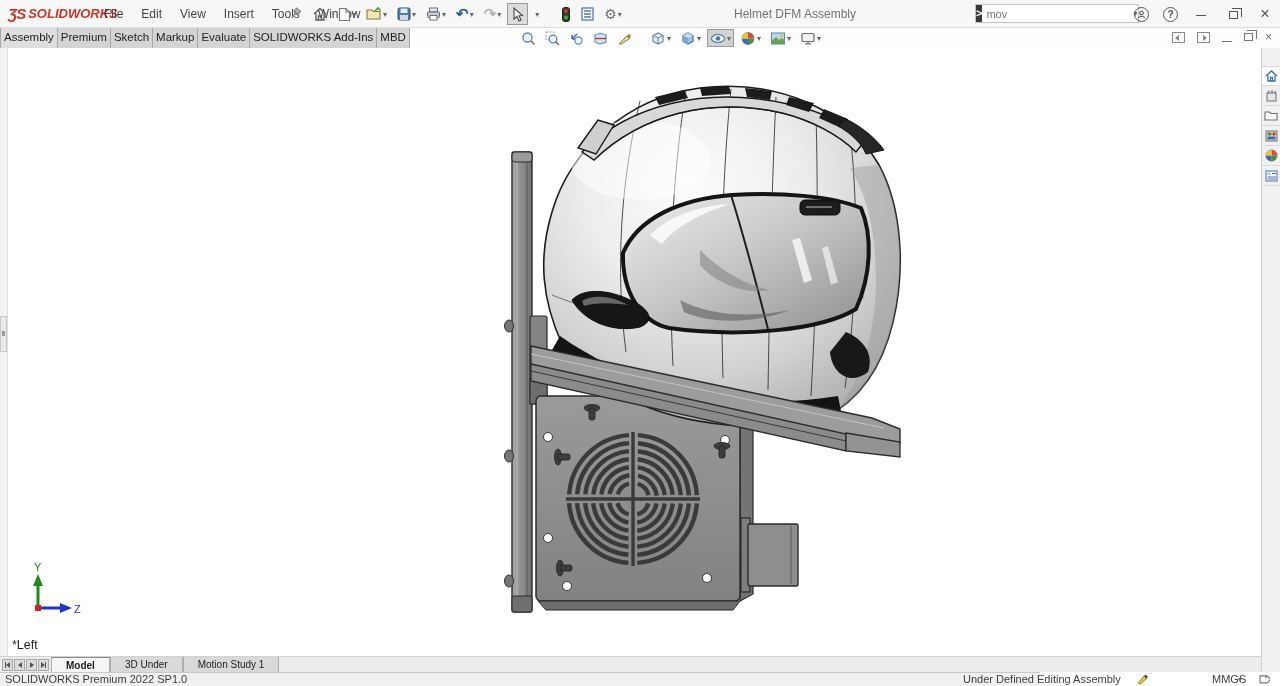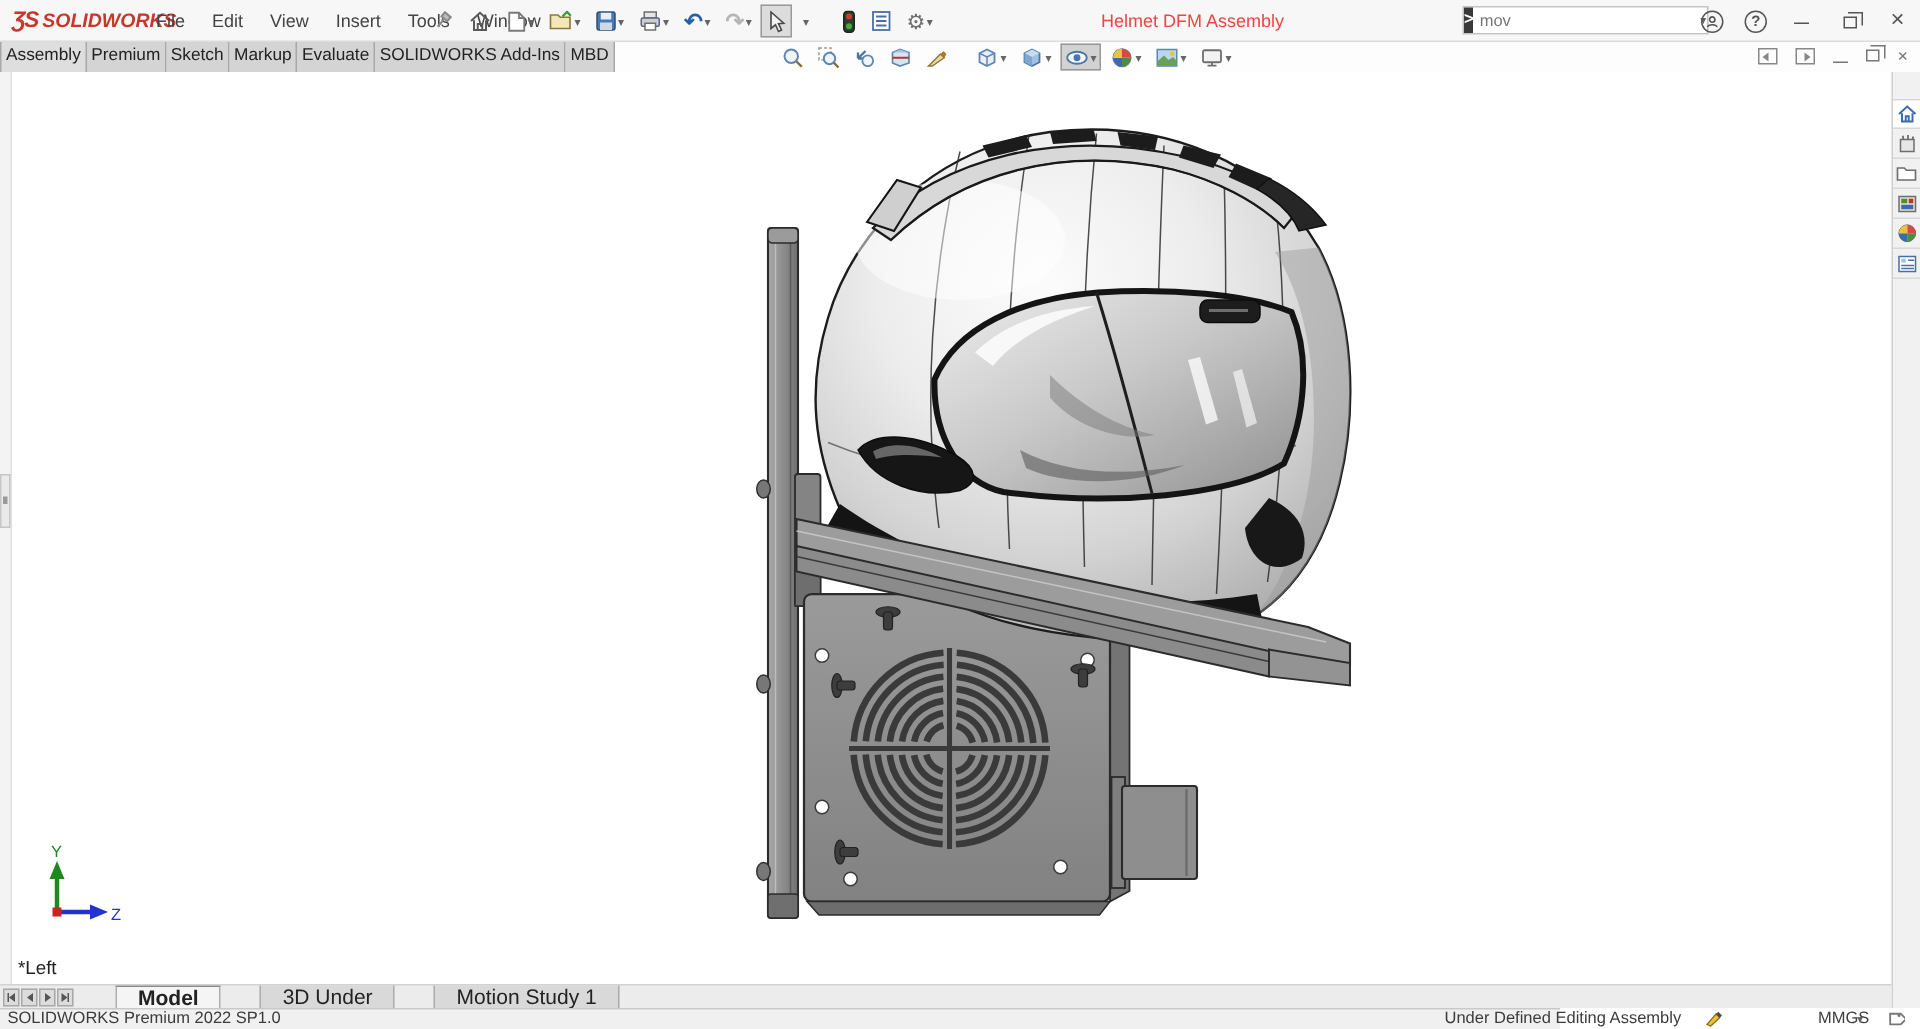--- a/index.html
+++ b/index.html
@@ -15,21 +15,21 @@
   #menus { position:absolute; left:95px; top:0; height:28px; display:flex; align-items:center; }
   #menus .menu { padding:0 9px; font-size:12px; color:#444; height:28px; line-height:28px; cursor:default; }
   #qat { position:absolute; left:284px; top:2px; height:24px; display:flex; align-items:center; gap:2px; }
   .tbtn { display:flex; align-items:center; justify-content:center; height:22px; padding:0 3px; border:1px solid transparent; }
   .tbtn.pressed { background:#dcdcdc; border:1px solid #9a9a9a; }
   .caret { font-size:8px; color:#666; margin-left:1px; }
   .glyph-undo { color:#2b5fa3; font-size:15px; font-weight:bold; }
   .glyph-redo { color:#b5b5b5; font-size:15px; font-weight:bold; }
   .glyph-gear { color:#6f6f6f; font-size:14px; }
   #doc-title { position:absolute; left:660px; top:0; width:270px; height:28px;
-    line-height:28px; text-align:center; font-size:12px; color:#ef4444; }
+    line-height:28px; text-align:center; font-size:12px; color:#737373; }
   #search-box { position:absolute; left:975px; top:4px; width:164px; height:19px;
     background:#fff; border:1px solid #c4c4c4; display:flex; align-items:center; }
   #search-prompt { width:17px; height:17px; background:#3a3a3a; color:#fff;
     font-size:11px; font-weight:bold; text-align:center; line-height:17px; }
   #search-input { flex:1; border:0; outline:0; font-size:11px; color:#777; padding:0 4px;
     font-family:"Liberation Sans",sans-serif; background:transparent; }
   #titlebar-right { position:absolute; right:6px; top:0; height:28px; display:flex; align-items:center; gap:14px; }
   .win-glyph { color:#555; font-size:13px; width:18px; text-align:center; cursor:default; }
   .minimize-bar { display:inline-block; width:10px; height:1px; background:#555; margin-bottom:3px; }
   .restore-box { display:inline-block; width:9px; height:8px; border:1px solid #555; position:relative; }
@@ -80,22 +80,22 @@
   
   #bottom-tabs { position:absolute; left:0; top:656px; width:1261px; height:16px;
     background:#ececec; border-top:1px solid #d2d2d2; z-index:30; display:flex; align-items:stretch; }
   #tab-nav { display:flex; align-items:center; padding:0 2px; gap:1px; }
   .nav-btn { width:11px; height:12px; background:#dcdcdc; border:1px solid #a8a8a8;
     display:flex; align-items:center; justify-content:center; }
   .tri { width:0; height:0; border-top:3px solid transparent; border-bottom:3px solid transparent; }
   .tri-left  { border-right:4px solid #555; }
   .tri-right { border-left:4px solid #555; }
   .bar-v { width:1px; height:6px; background:#555; }
-  .btab { padding:0 14px; font-size:14px; line-height:15px; color:#222;
-    background:#d9d9d9; border-right:1px solid #adadad; border-left:1px solid #adadad; cursor:default; white-space:nowrap;margin-left:26px; }
+  .btab { padding:0 14px; font-size:10px; line-height:15px; color:#222;
+    background:#d9d9d9; border-right:1px solid #adadad; border-left:1px solid #adadad; cursor:default; white-space:nowrap; }
   .btab.active { background:#f5f5f5; font-weight:bold; border-top:1px solid #8a8a8a; }
 
   
   #statusbar { position:absolute; left:0; top:672px; width:1040px; height:14px;
     background:#f0f0f0; border-top:1px solid #c9c9c9; z-index:40; font-size:11px; color:#3c3c3c; }
   #statusbar .sb { position:absolute; top:0; line-height:13px; white-space:nowrap; }
   #sb-product { left:5px; }
   #sb-constraint { left:963px; }
   #sb-mode { left:1037px; }
   #sb-units { left:1212px; }

